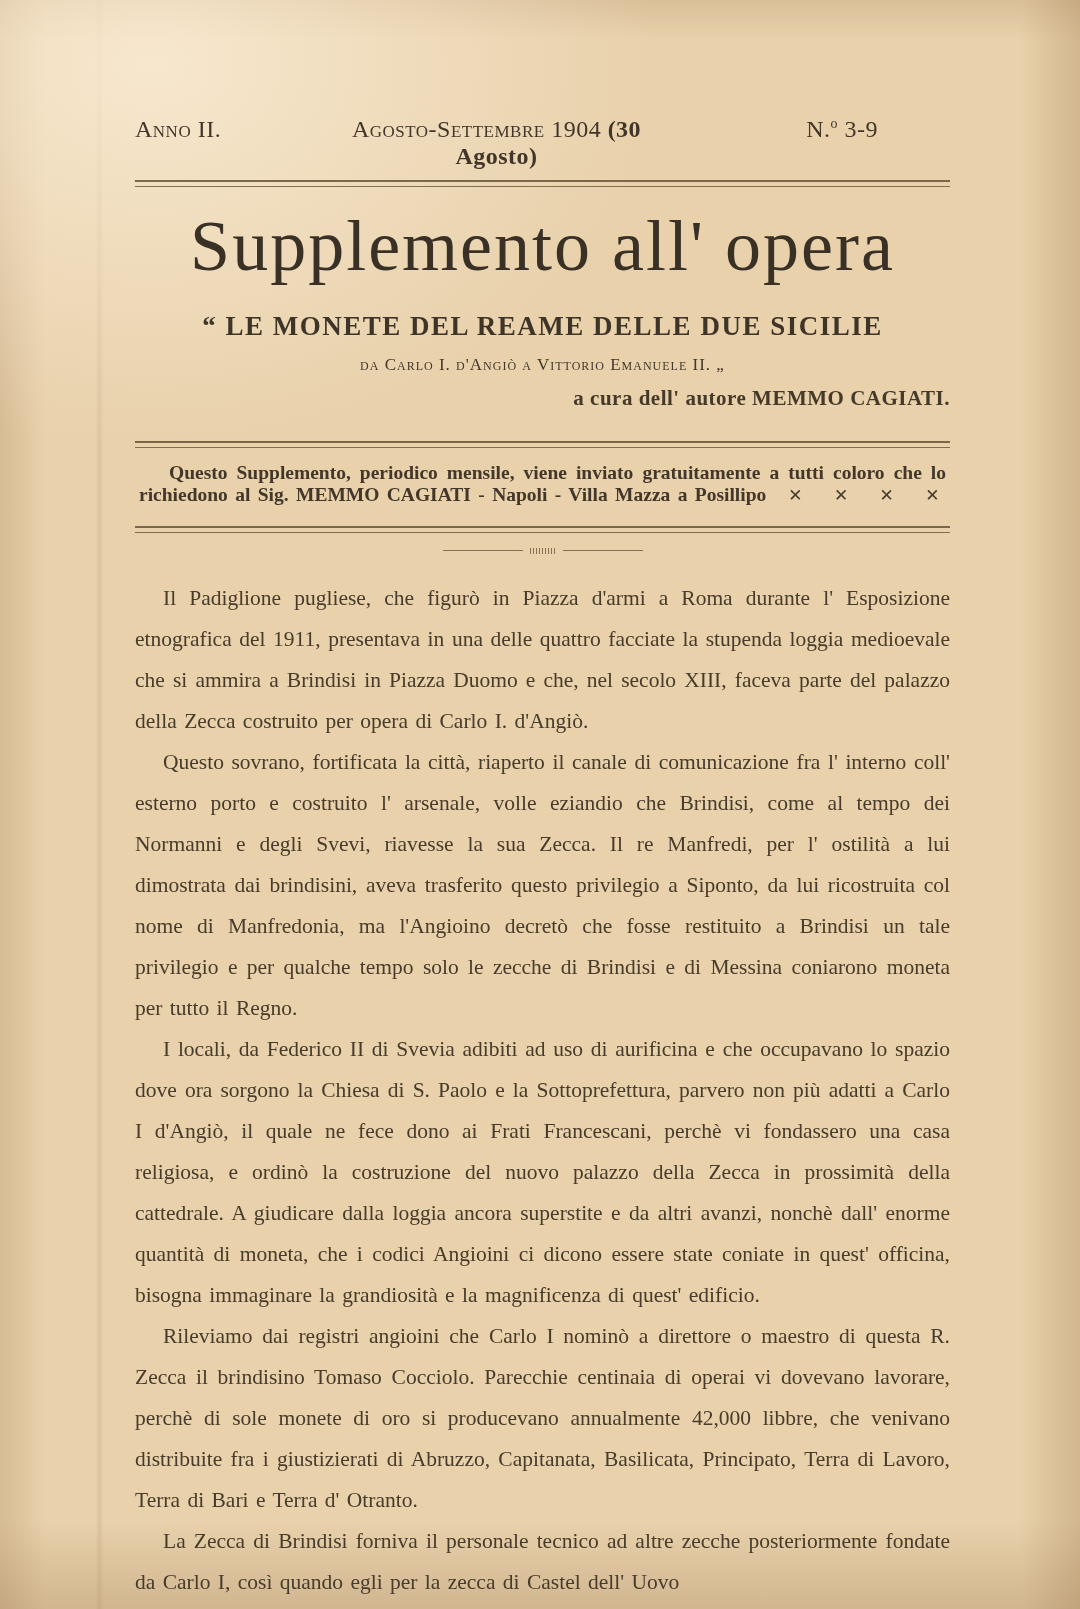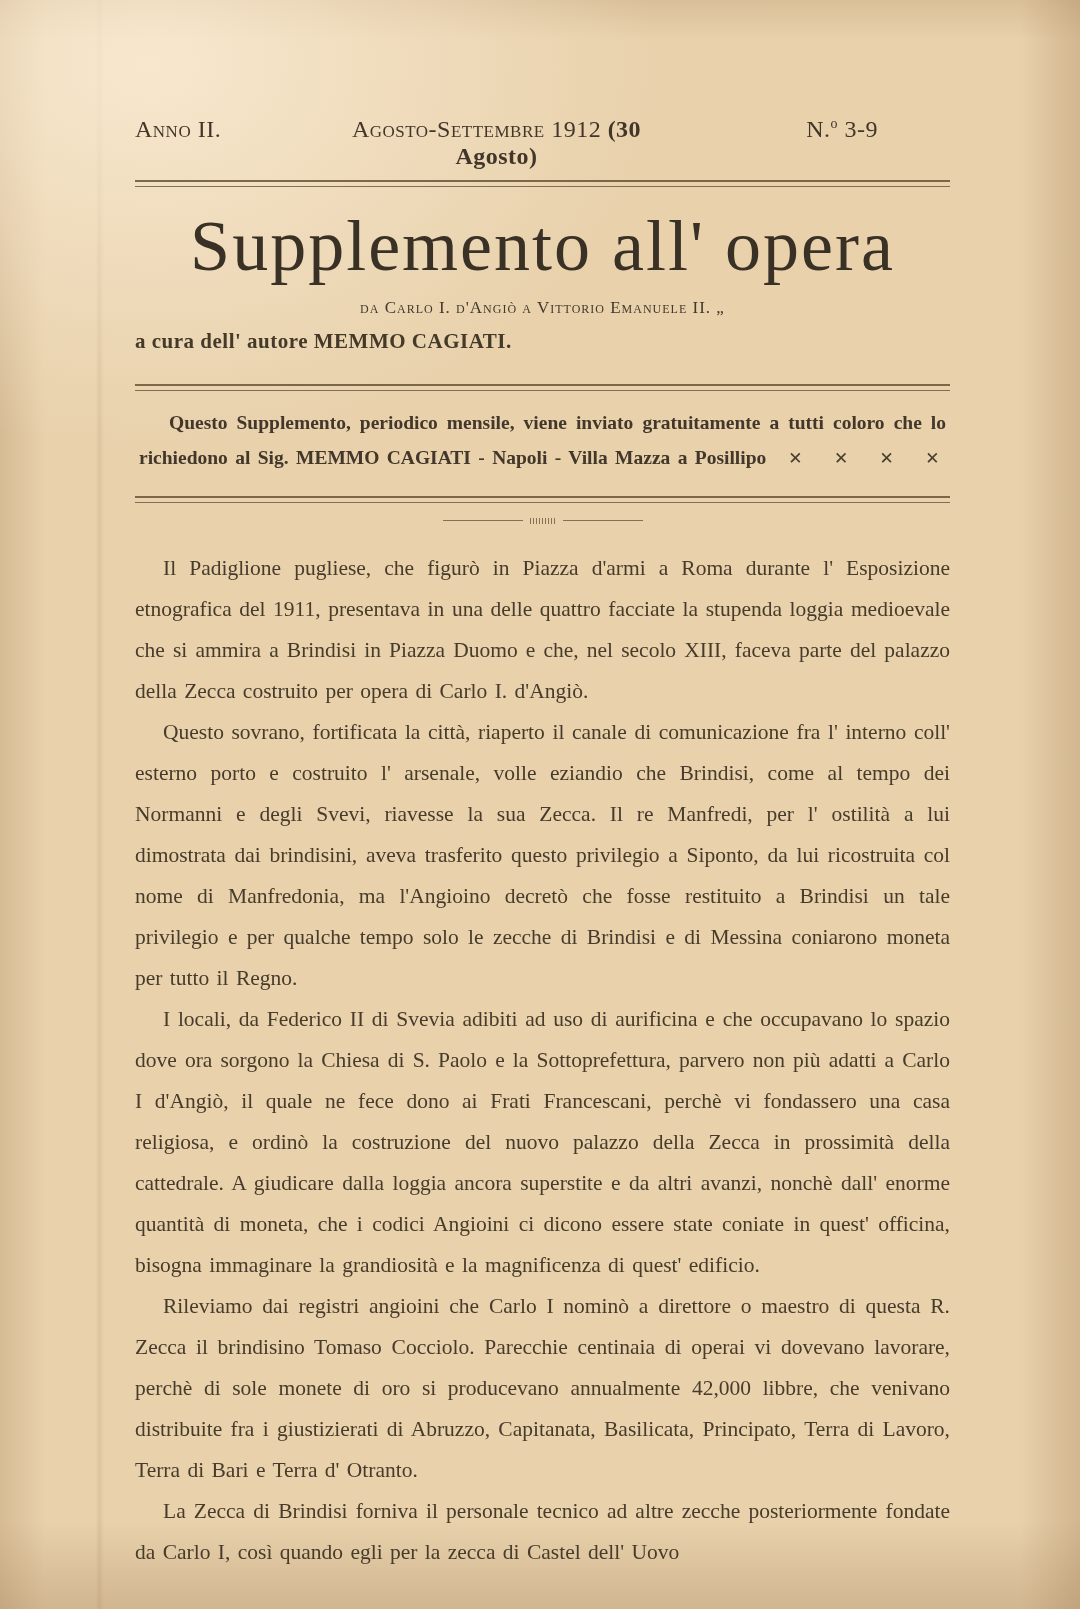--- a/index.html
+++ b/index.html
@@ -69,32 +69,32 @@
   }
   .subtitle-2 {
     margin-top: 13px;
     text-align: center;
     font-size: 17px;
     letter-spacing: 1px;
     color: #42382b;
   }
   .subtitle-3 {
     margin-top: 11px;
-    text-align: left;
+    text-align: right;
     font-size: 21px;
     font-weight: bold;
     letter-spacing: 0.5px;
   }
   
   .notice {
     margin: 0;
     padding: 14px 4px 6px 4px;
     font-size: 19.5px;
     font-weight: bold;
-    line-height: 35px;
+    line-height: 22px;
     text-align: justify;
     text-indent: 30px;
     word-spacing: 2.5px;
     color: #42372a;
   }
   .notice .stars {
     font-family: "DejaVu Sans", sans-serif;
     font-weight: normal;
     font-size: 17px;
     word-spacing: 26px;
@@ -142,27 +142,28 @@
   }
 </style>
 </head>
 <body>
 
 <div class="page">
   <div class="content">
 
     <div class="masthead">
       <span class="smallcaps">Anno II.</span>
-      <span class="center"><span class="smallcaps">Agosto-Settembre</span><span> 1912 </span><span class="bold">(30 Agosto)</span></span>
+      <span class="center"><span class="smallcaps">Agosto-Settembre</span><span> 1904 </span><span class="bold">(30 Agosto)</span></span>
       <span class="right"><span>N.</span><sup>o</sup><span> 3-9</span></span>
     </div>
 
     <div class="rule-double rule-1"></div>
 
     <h1 class="main-title" style="margin-bottom:0;">Supplemento all' opera</h1>
+    <div class="subtitle-1">“ LE MONETE DEL REAME DELLE DUE SICILIE</div>
     <div class="subtitle-2 smallcaps">da Carlo I. d'Angiò a Vittorio Emanuele II. „</div>
     <div class="subtitle-3">a cura dell' autore MEMMO CAGIATI.</div>
 
     <div class="rule-double rule-2"></div>
 
     <p class="notice"><span>Questo Supplemento, periodico mensile, viene inviato gratuitamente a tutti coloro che lo richiedono al Sig. MEMMO CAGIATI - Napoli - Villa Mazza a Posillipo</span><span class="stars">✕ ✕ ✕ ✕</span></p>
 
     <div class="rule-double rule-3"></div>
 
 

